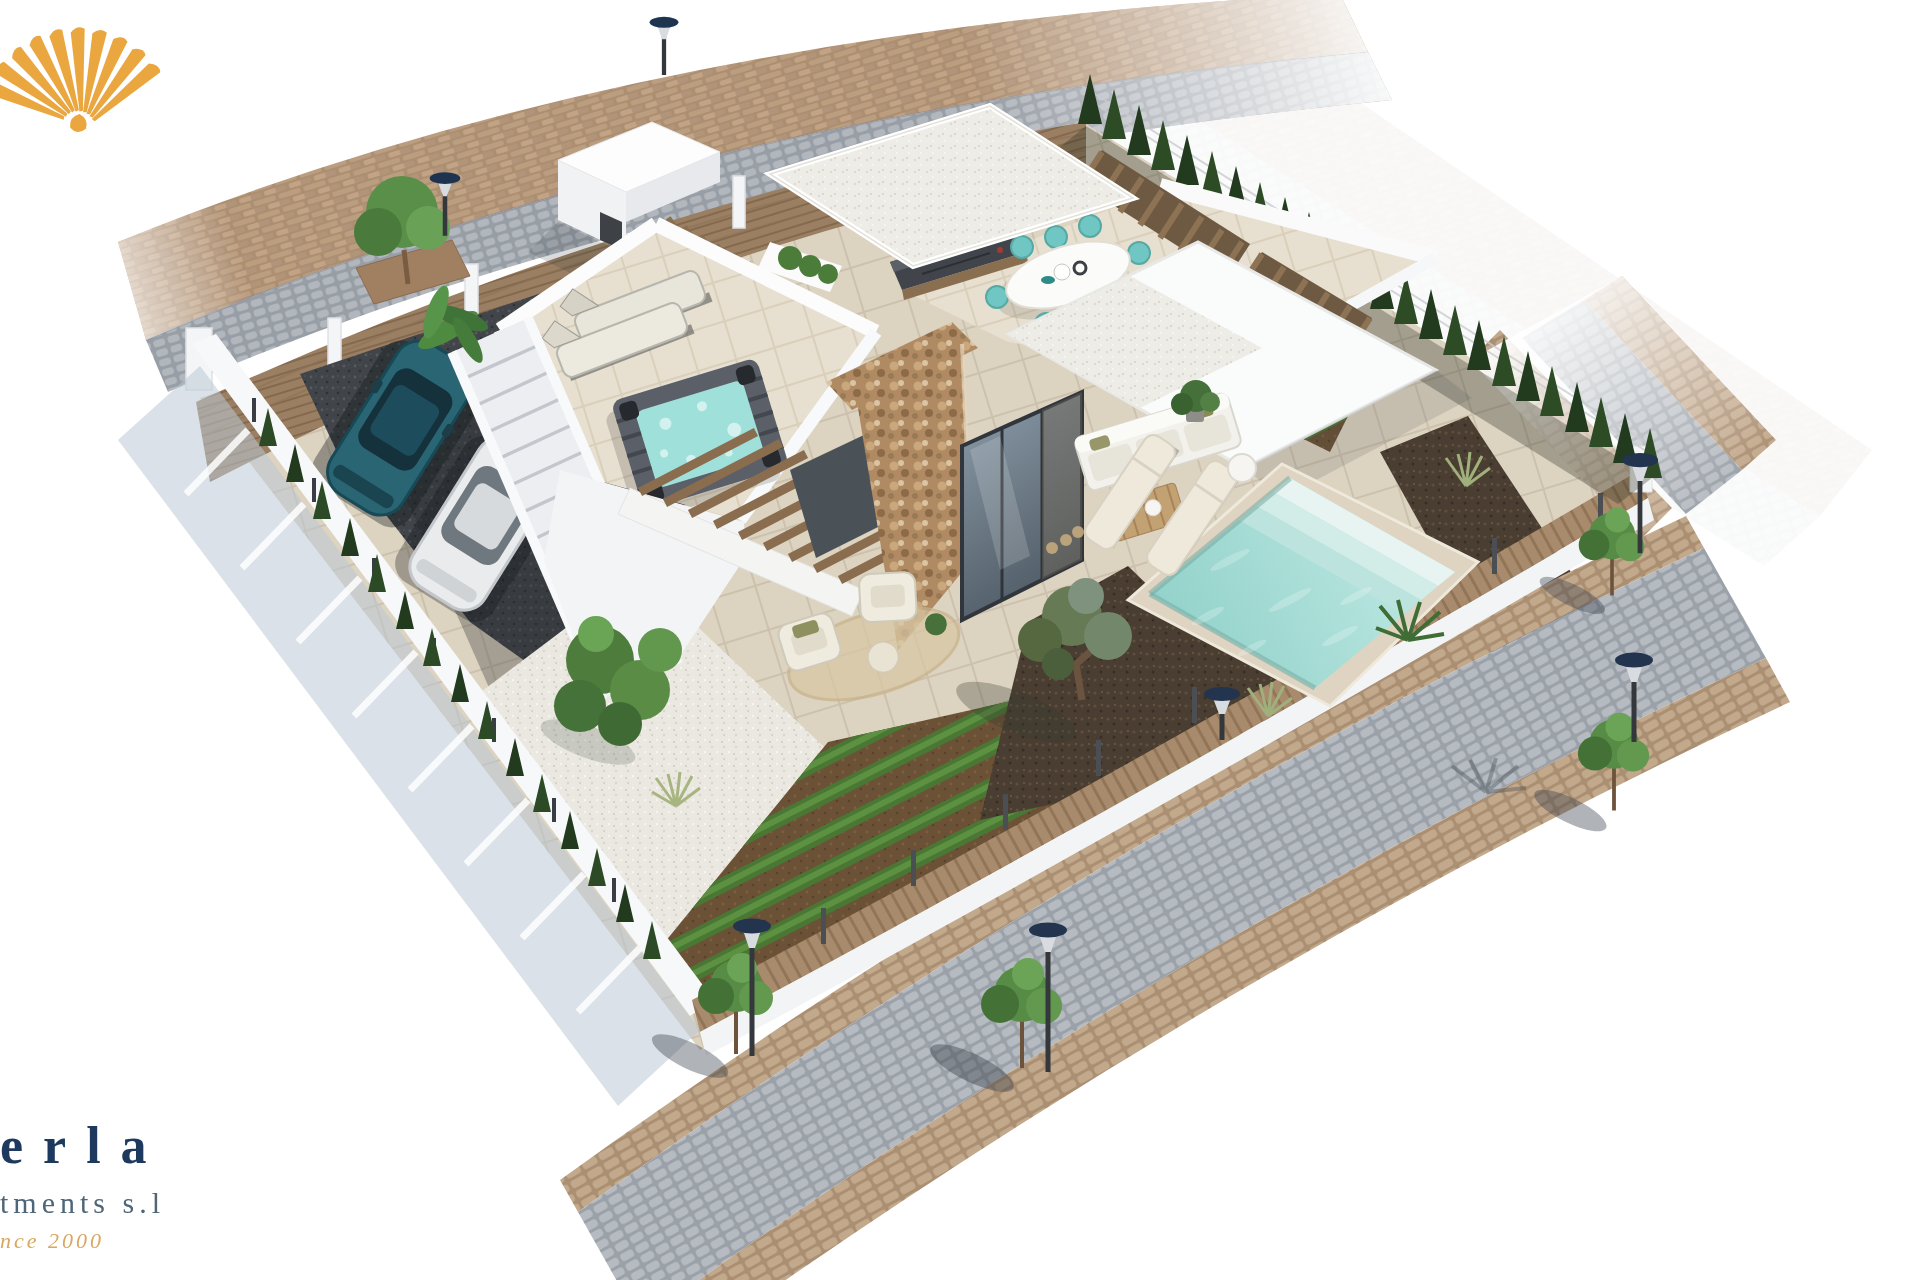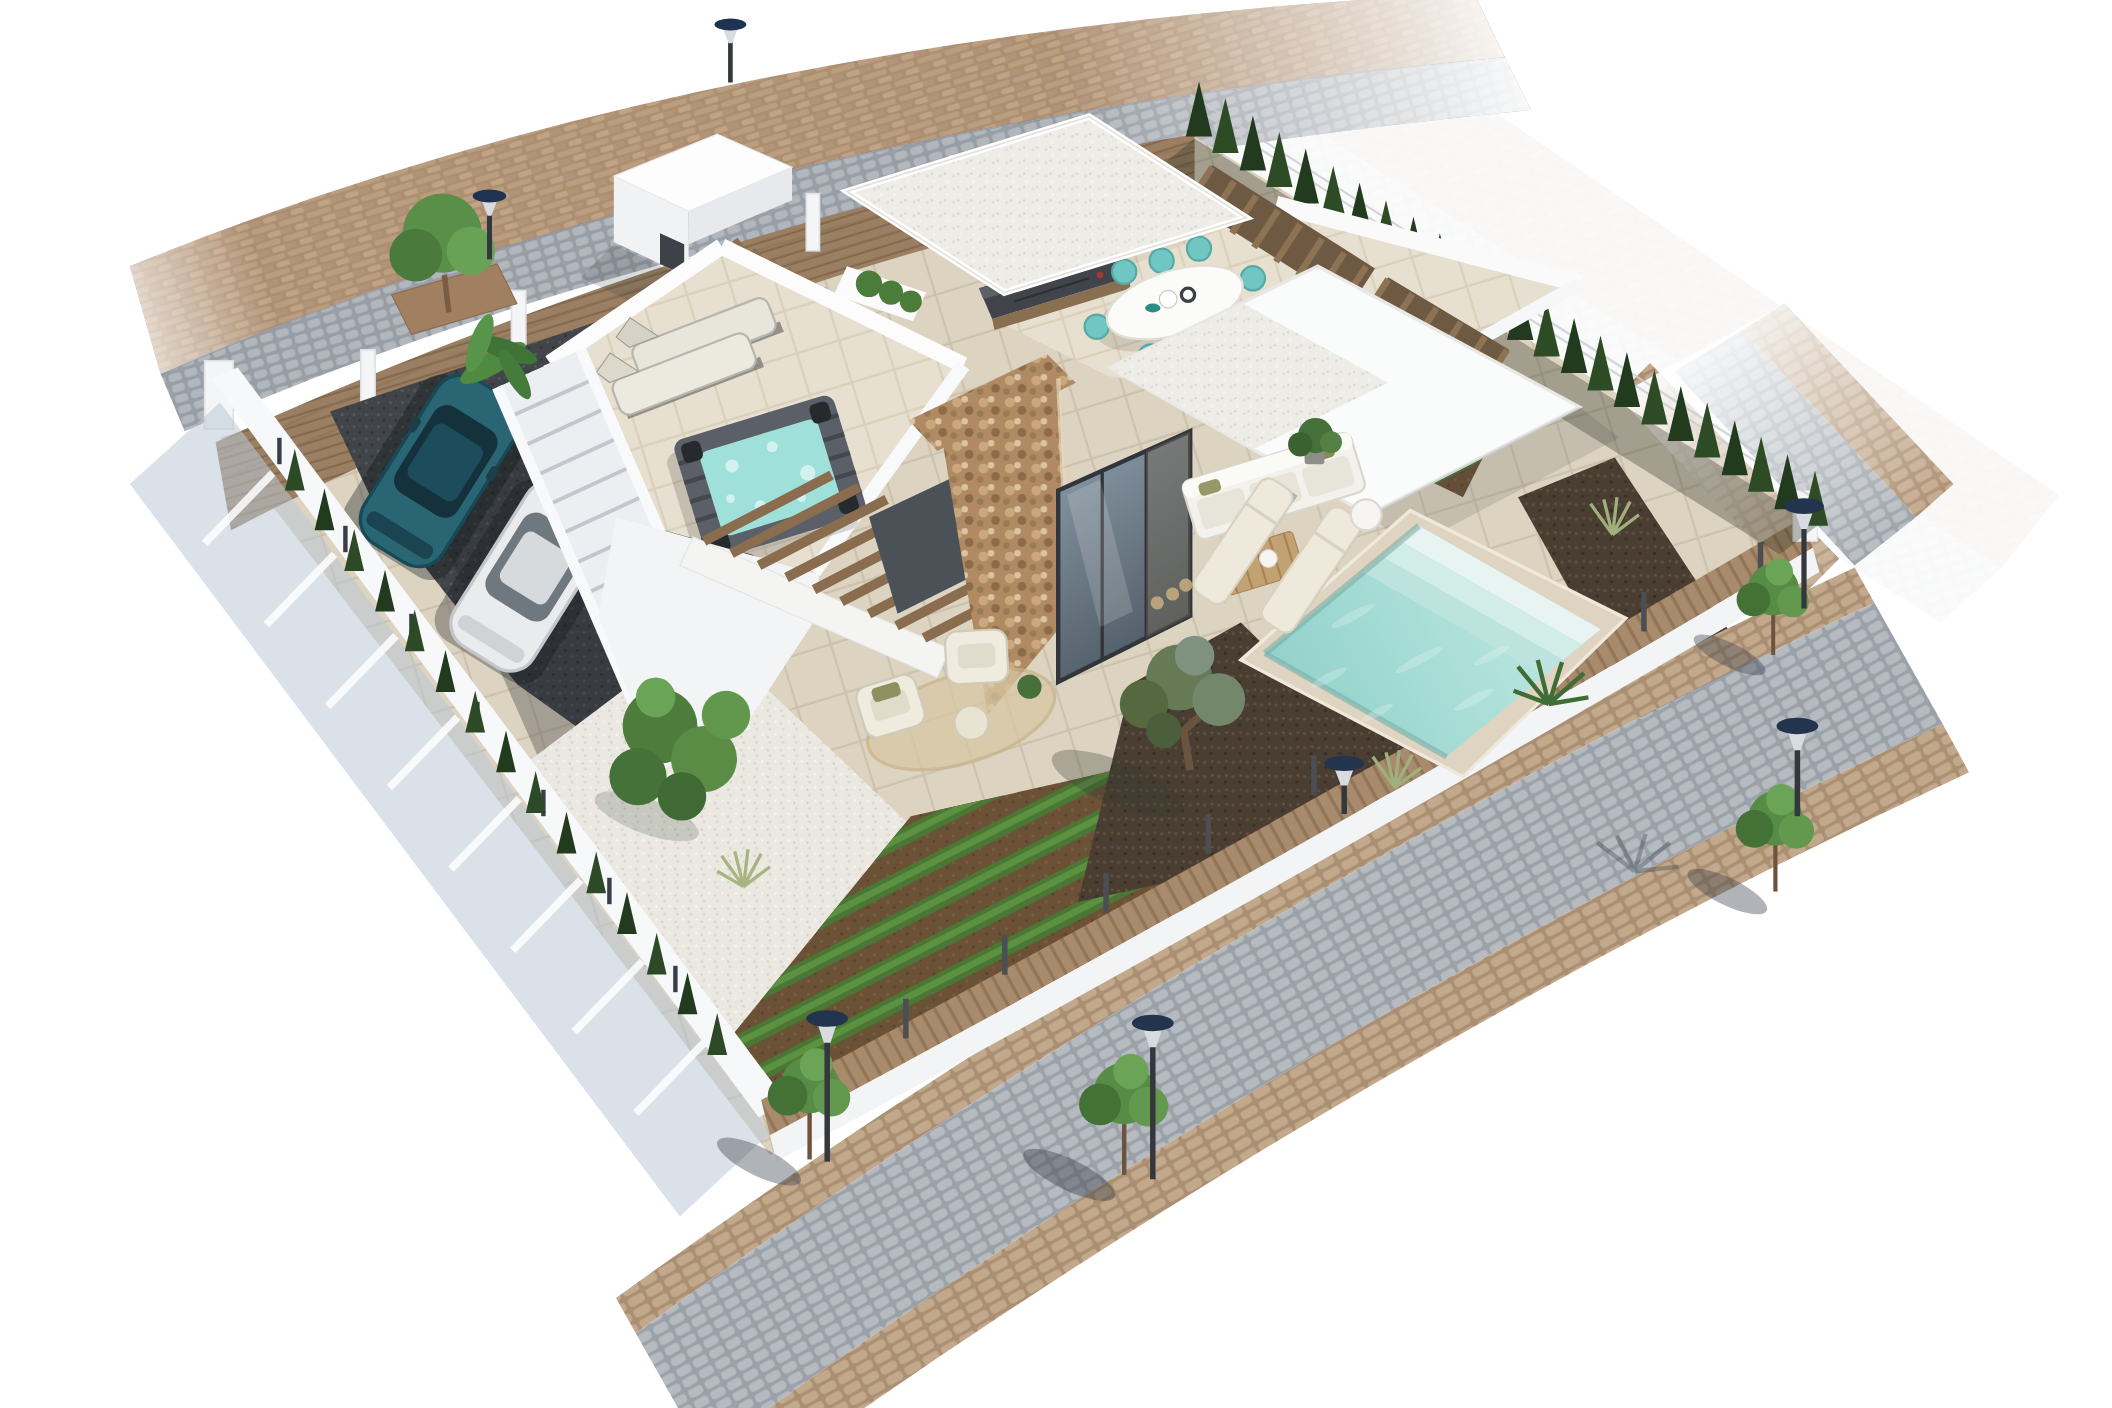--- a/index.html
+++ b/index.html
@@ -655,13 +655,35 @@
     <ellipse cx="0" cy="-2" rx="19" ry="7.5" fill="#22344e"></ellipse>
   </g>
   <g transform="translate(1634,662)">
     <rect x="-2.5" y="0" width="5" height="80" fill="#34383d"></rect>
           <path d="M-9,2 L9,2 L3,20 L-3,20 Z" fill="#d8dbdf"></path>
     <ellipse cx="0" cy="-2" rx="19" ry="7.5" fill="#22344e"></ellipse>
   </g>
 </g>
 </svg>
 
+<div class="logo">
+  <svg class="logo-shell" width="230" height="136" viewBox="0 0 230 136">
+    <g transform="translate(78,128) rotate(6)">
+      <g fill="#eaa63f">
+        <path d="M-4,-16 L-38,-88 Q-34,-98 -26,-96 L-1,-18 Z" transform="rotate(-52)"></path>
+        <path d="M-4,-16 L-38,-88 Q-34,-98 -26,-96 L-1,-18 Z" transform="rotate(-39)"></path>
+        <path d="M-4,-16 L-38,-88 Q-34,-98 -26,-96 L-1,-18 Z" transform="rotate(-26)"></path>
+        <path d="M-4,-16 L-38,-88 Q-34,-98 -26,-96 L-1,-18 Z" transform="rotate(-13)"></path>
+        <path d="M-4,-16 L-38,-88 Q-34,-98 -26,-96 L-1,-18 Z"></path>
+        <path d="M-4,-16 L-38,-88 Q-34,-98 -26,-96 L-1,-18 Z" transform="rotate(13)"></path>
+        <path d="M-4,-16 L-38,-88 Q-34,-98 -26,-96 L-1,-18 Z" transform="rotate(26)"></path>
+        <path d="M-4,-16 L-38,-88 Q-34,-98 -26,-96 L-1,-18 Z" transform="rotate(39)"></path>
+        <path d="M-4,-16 L-38,-88 Q-34,-98 -26,-96 L-1,-18 Z" transform="rotate(52)"></path>
+        <path d="M-4,-16 L-38,-88 Q-34,-98 -26,-96 L-1,-18 Z" transform="rotate(65)"></path>
+        <path d="M0,-14 Q10,-10 8,0 Q0,8 -8,0 Q-10,-10 0,-14 Z"></path>
+      </g>
+    </g>
+  </svg>
+  <div class="logo-brand">erla</div>
+  <div class="logo-sub">tments s.l</div>
+  <div class="logo-tag">nce 2000</div>
 </div>
+</div>
 
 </body></html>

